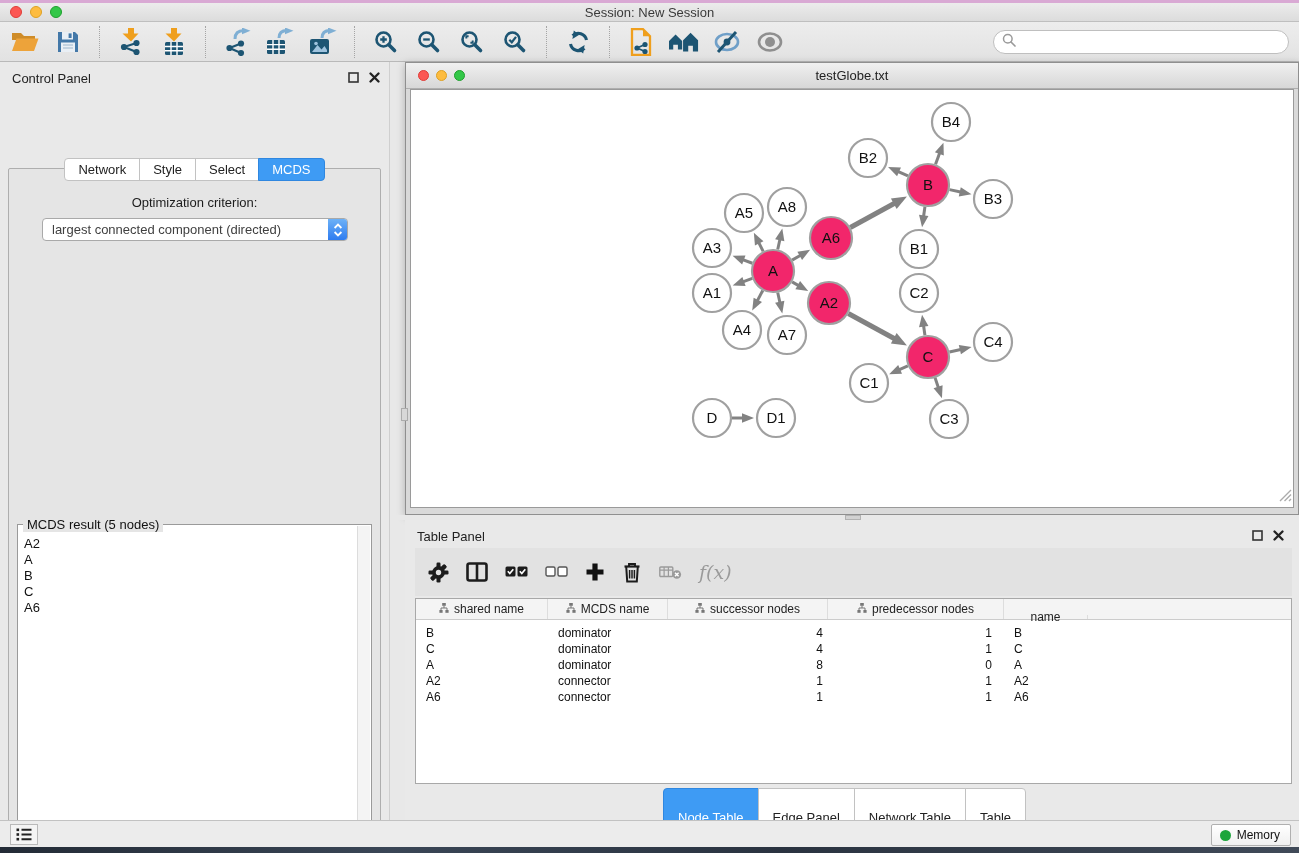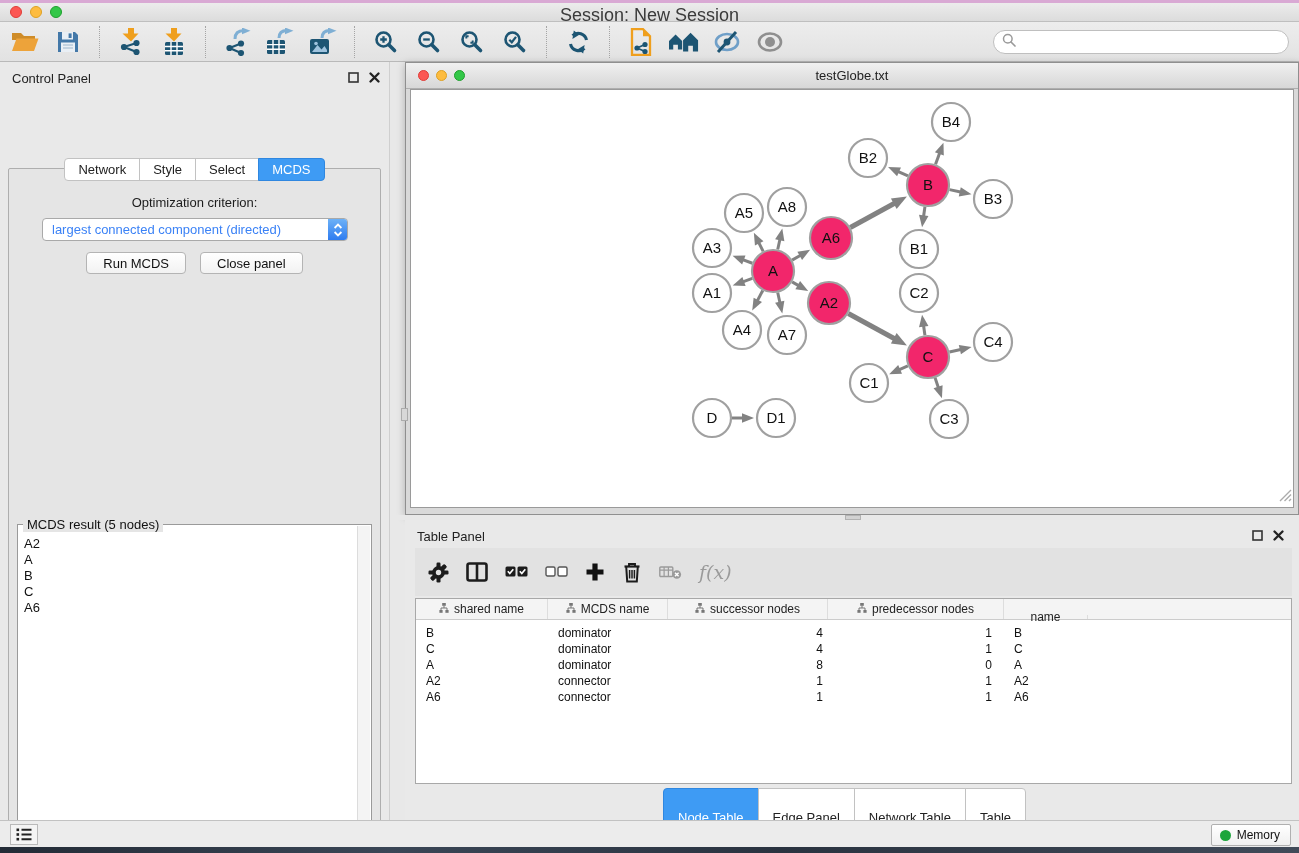--- a/index.html
+++ b/index.html
@@ -9,21 +9,21 @@
   
   .top-accent { position:absolute; left:0; top:0; width:100%; height:3px; background:#d9a9d4; }
   .titlebar { position:absolute; left:0; top:3px; width:100%; height:19px;
               background:linear-gradient(#ececec,#dcdcdc); border-bottom:1px solid #bfbfbf; }
   .traffic { position:absolute; left:10px; top:3px; display:flex; gap:8px; }
   .tl { width:12px; height:12px; border-radius:50%; }
   .tl.red    { background:#fc5753; border:1px solid #df3d38; }
   .tl.yellow { background:#fdbc40; border:1px solid #dea123; }
   .tl.green  { background:#33c748; border:1px solid #1ea02d; }
   .win-title { position:absolute; left:0; right:0; top:2px; text-align:center;
-               font-size:18px; color:#3a3a3a; }
+               font-size:13px; color:#3a3a3a; }
 
   
   .toolbar { position:absolute; left:0; top:22px; width:100%; height:40px;
              background:linear-gradient(#ededed,#e2e2e2); border-bottom:1px solid #b9b9b9;
              display:flex; align-items:center; padding:0 10px; gap:13px; }
   .tb-sep { width:1px; height:32px; border-left:1px dotted #a5a5a5; margin:0 3px; }
   .tb-icon { display:flex; align-items:center; justify-content:center; width:30px; height:32px; cursor:default; }
   .search-field { margin-left:auto; width:296px; height:24px; background:#fff;
                   border:1px solid #bfbfbf; border-radius:13px; display:flex; align-items:center;
                   padding:0 8px; gap:5px; }
@@ -41,21 +41,21 @@
   .seg-btn { padding:3px 13px; background:#fff; border:1px solid #c2c2c2; font-size:13px; color:#222;
              margin-left:-1px; line-height:15px; }
   .seg-btn:first-child { border-radius:4px 0 0 4px; margin-left:0; }
   .seg-btn:last-child  { border-radius:0 4px 4px 0; }
   .seg-btn.active { background:#3e9bf4; border-color:#2f87e0; color:#fff; }
   .cp-content { position:absolute; left:8px; top:106px; width:373px; height:697px;
                 background:#e5e5e5; border:1px solid #aeaeae; border-radius:2px; }
   .opt-label { position:absolute; left:0; right:0; top:26px; text-align:center; font-size:13px; color:#1c1c1c; }
   .dropdown { position:absolute; left:33px; top:49px; width:306px; height:23px; background:#fff;
               border:1px solid #a9a9a9; border-radius:4px; display:flex; align-items:center; }
-  .dropdown .dd-text { flex:1; font-size:13px; color:#3b82f6; padding-left:9px; white-space:nowrap; overflow:hidden; }
+  .dropdown .dd-text { flex:1; font-size:13px; color:#404040; padding-left:9px; white-space:nowrap; overflow:hidden; }
   .dd-stepper { width:19px; height:21px; border-radius:0 3px 3px 0;
                 background:linear-gradient(#6db1f7,#2e7cf0); display:flex; align-items:center; justify-content:center; }
   .cp-buttons { position:absolute; left:0; right:0; top:83px; display:flex; justify-content:center; gap:14px; }
   .btn { background:linear-gradient(#ffffff,#f2f2f2); border:1px solid #b4b4b4; border-radius:4px;
          font-size:13px; color:#111; padding:2px 16px; height:22px; font-family:"Liberation Sans",sans-serif; }
   .result-box { position:absolute; left:8px; top:355px; width:355px; height:334px;
                 border:1px solid #9a9a9a; background:#fff; }
   .result-legend { position:absolute; left:5px; top:-8px; background:#e5e5e5; padding:0 4px;
                    font-size:13px; color:#111; }
   .result-list { position:absolute; left:1px; top:1px; right:14px; bottom:1px; overflow:hidden;
@@ -304,24 +304,20 @@
     <div class="cp-content">
       <div class="opt-label">Optimization criterion:</div>
       <div class="dropdown">
         <span class="dd-text">largest connected component (directed)</span>
         <span class="dd-stepper">
           <svg width="10" height="14" viewBox="0 0 10 14">
               <path d="M1.6 5 L5 1.6 8.4 5" stroke="#fff" stroke-width="1.8" fill="none"></path>
               <path d="M1.6 9 L5 12.4 8.4 9" stroke="#fff" stroke-width="1.8" fill="none"></path>
             </svg>
         </span>
-      </div>
-      <div class="cp-buttons">
-        <button class="btn">Run MCDS</button>
-        <button class="btn">Close panel</button>
       </div>
       <div class="result-box">
         <span class="result-legend">MCDS result (5 nodes)</span>
         <div class="result-list" id="mcds-list">
             <div class="list-item">A2</div>
             <div class="list-item">A</div>
             <div class="list-item">B</div>
             <div class="list-item">C</div>
             <div class="list-item">A6</div>
           </div>

